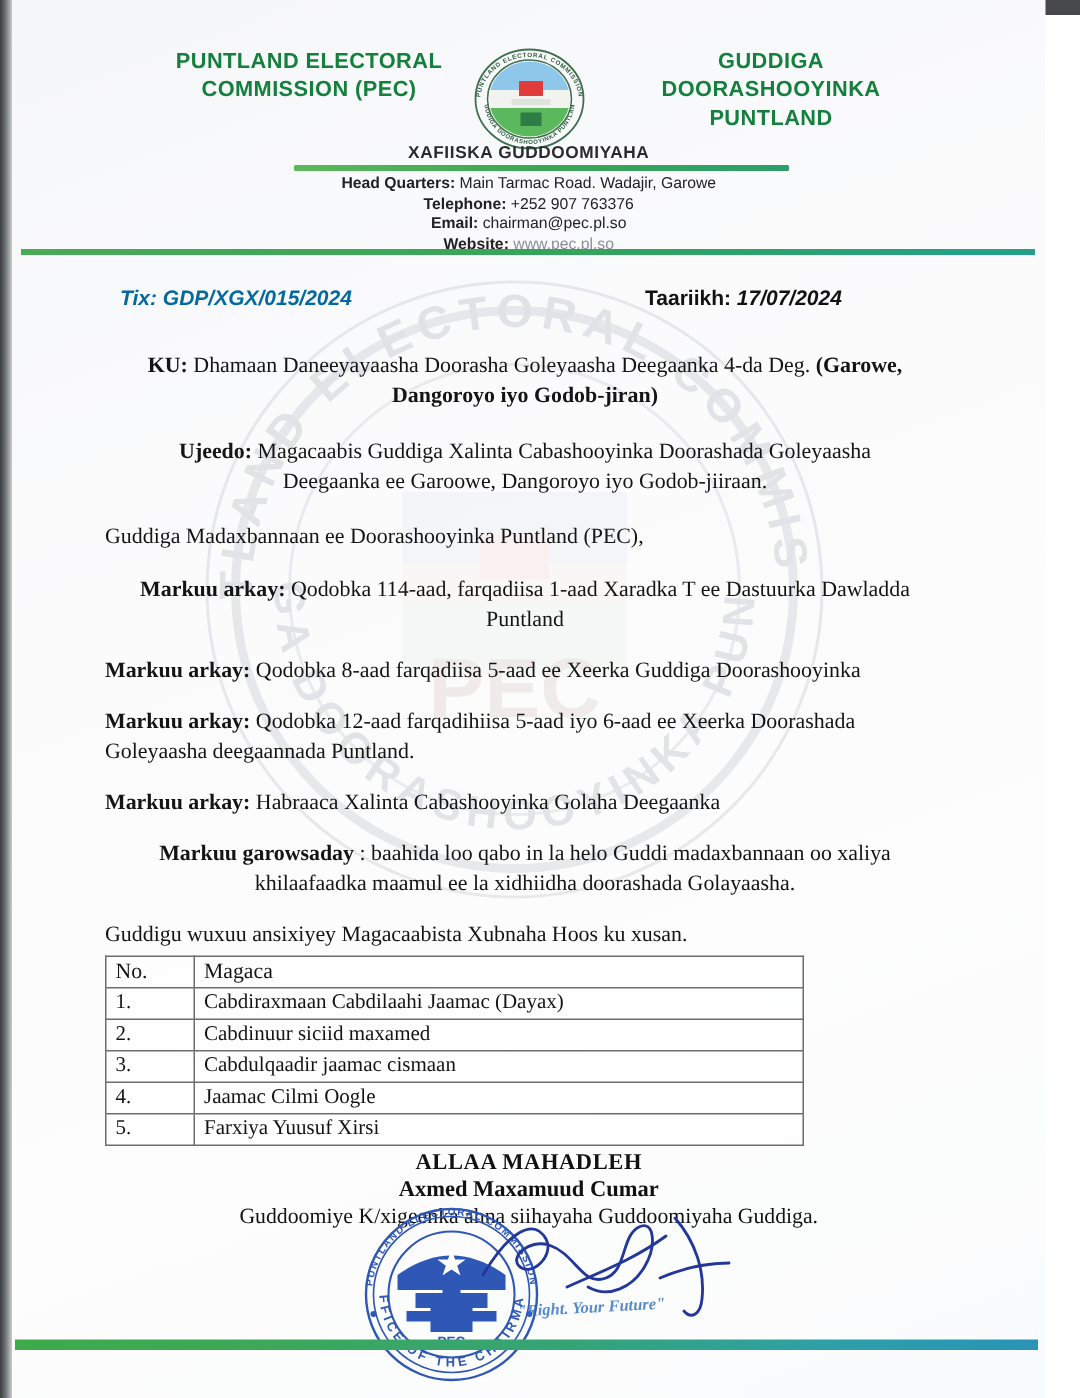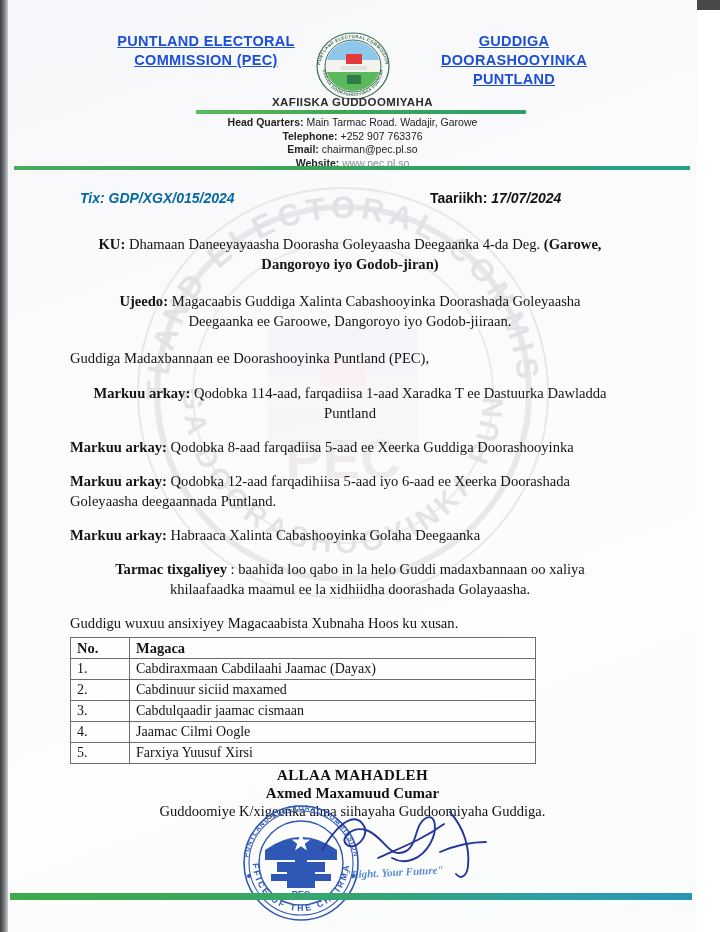--- a/index.html
+++ b/index.html
@@ -59,28 +59,27 @@
   
   .hdr {
     position: absolute;
     left: 8px; top: 14px;
     width: 689px;
     height: 82px;
   }
   .hdr-left, .hdr-right {
     position: absolute;
     top: 18px;
-    color: #1d4ed8;
+    color: #15803d;
     font-family: "Liberation Sans", sans-serif;
     font-weight: bold;
     font-size: 14.5px;
     letter-spacing: 0.3px;
     line-height: 19px;
     text-align: center;
-    text-decoration: underline;
   }
   .hdr-left  { left: 98px;  width: 200px; }
   .hdr-right { left: 398px; width: 216px; }
 
   .logo {
     position: absolute;
     left: 305px; top: 18px;
     width: 80px; height: 72px;
   }
   .logo svg { width: 100%; height: 100%; }
@@ -186,21 +185,21 @@
     color: #141414;
     background: rgba(255,255,255,0.45);
   }
   table.names th, table.names td {
     border: 1px solid #6d6d6d;
     padding: 1px 6px;
     text-align: left;
     height: 18px;
     line-height: 18px;
   }
-  table.names th { font-weight: bold; font-size: 14.5px; }
+  table.names th { font-weight: normal; font-size: 14.5px; }
   table.names .c-no { width: 46px; }
 
   
   .sig {
     position: absolute;
     left: 8px; top: 766px;
     width: 689px;
     text-align: center;
     font-family: "Liberation Serif", serif;
     color: #111;
@@ -372,21 +371,21 @@
       <b>Markuu arkay:</b>
       <span> Qodobka 12-aad farqadihiisa 5-aad iyo 6-aad ee Xeerka Doorashada Goleyaasha deegaannada Puntland.</span>
     </p>
 
     <p class="p p-flow">
       <b>Markuu arkay:</b>
       <span>  Habraaca Xalinta Cabashooyinka Golaha Deegaanka</span>
     </p>
 
     <p class="p p-ind">
-      <b>Tarmac tixgaliyey</b>
+      <b>Markuu garowsaday</b>
       <span>: baahida loo qabo in la helo Guddi madaxbannaan oo xaliya khilaafaadka maamul ee la xidhiidha doorashada Golayaasha.</span>
     </p>
 
 
     <p class="p p-last">Guddigu wuxuu ansixiyey Magacaabista Xubnaha Hoos ku xusan.</p>
   </div>
 
   <div class="tbl-wrap">
     <table class="names">
       <thead>

